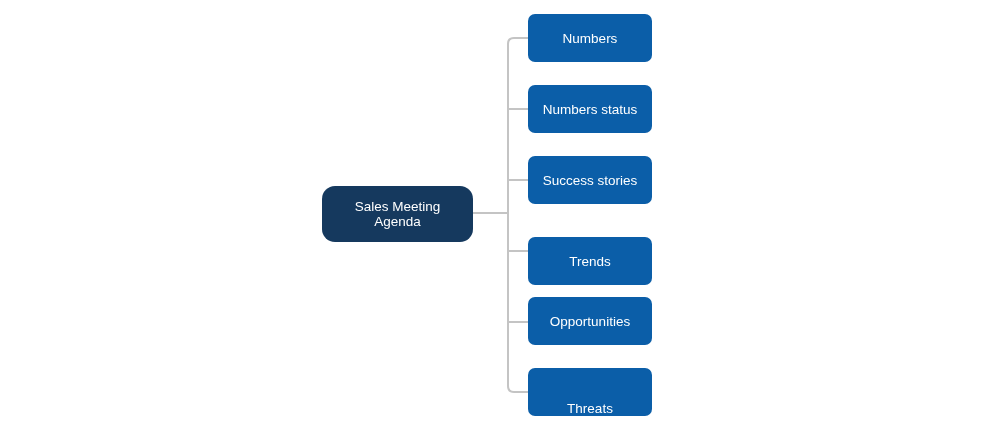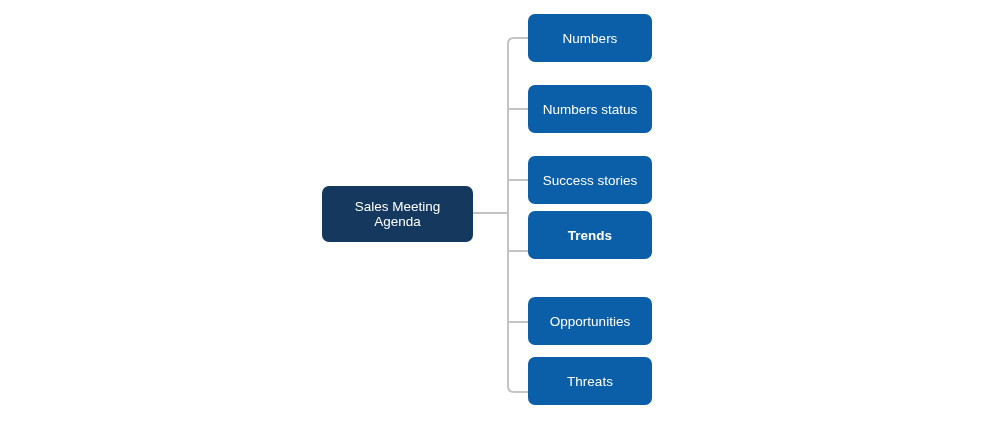--- a/index.html
+++ b/index.html
@@ -30,32 +30,33 @@
     display:flex;align-items:center;justify-content:center;
     text-align:center;
     color:var(--node-text);
     border-radius:7px;
     font-size:13.5px;line-height:15px;
   }
   .node.root{
     left:322px;top:186px;width:151px;height:56px;
     background:var(--root-fill);
     padding:12px 18px;
+    border-radius:13px;
   }
   .node.child{
     left:528px;width:124px;height:48px;
     background:var(--child-fill);
     padding:0 10px;
   }
   .child.c0{top:14px;}
   .child.c1{top:85px;}
   .child.c2{top:156px;}
-  .child.c3{top:211px;font-weight:bold;}
+  .child.c3{top:237px;}
   .child.c4{top:297px;justify-content:center;}
-  .child.c5{top:357px;}
+  .child.c5{top:368px;align-items:flex-end;}
 </style>
 </head>
 <body>
 
 <div class="canvas">
 
   <svg class="connectors" viewBox="0 0 1000 430" aria-hidden="true">
 
     <path d="M473 213 H508"></path>
 

